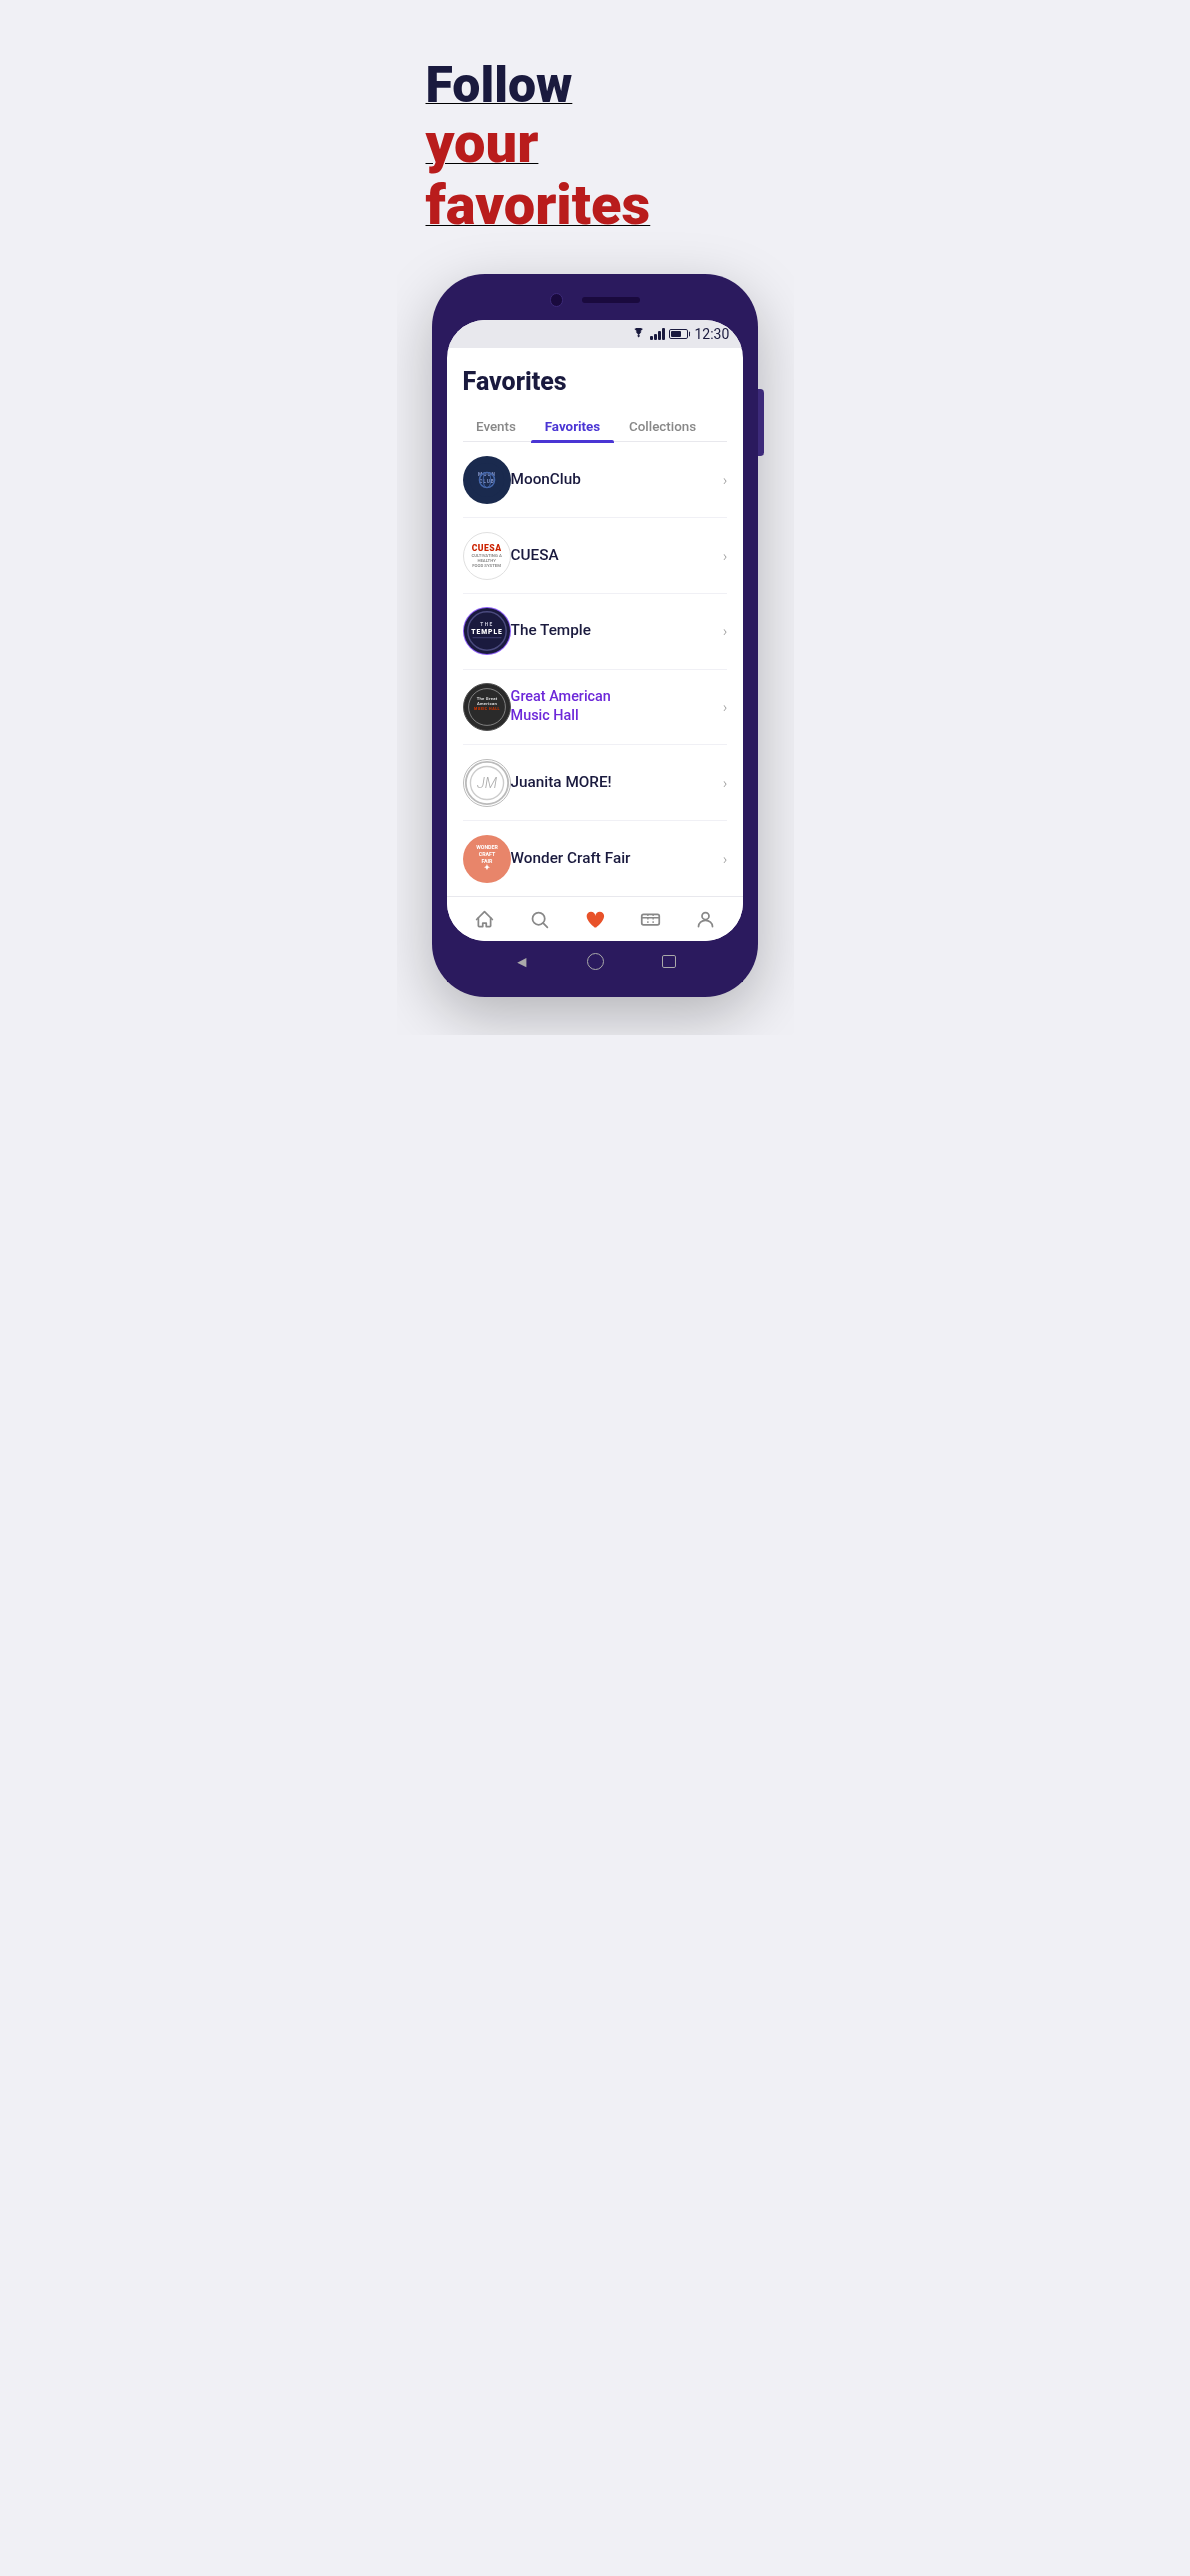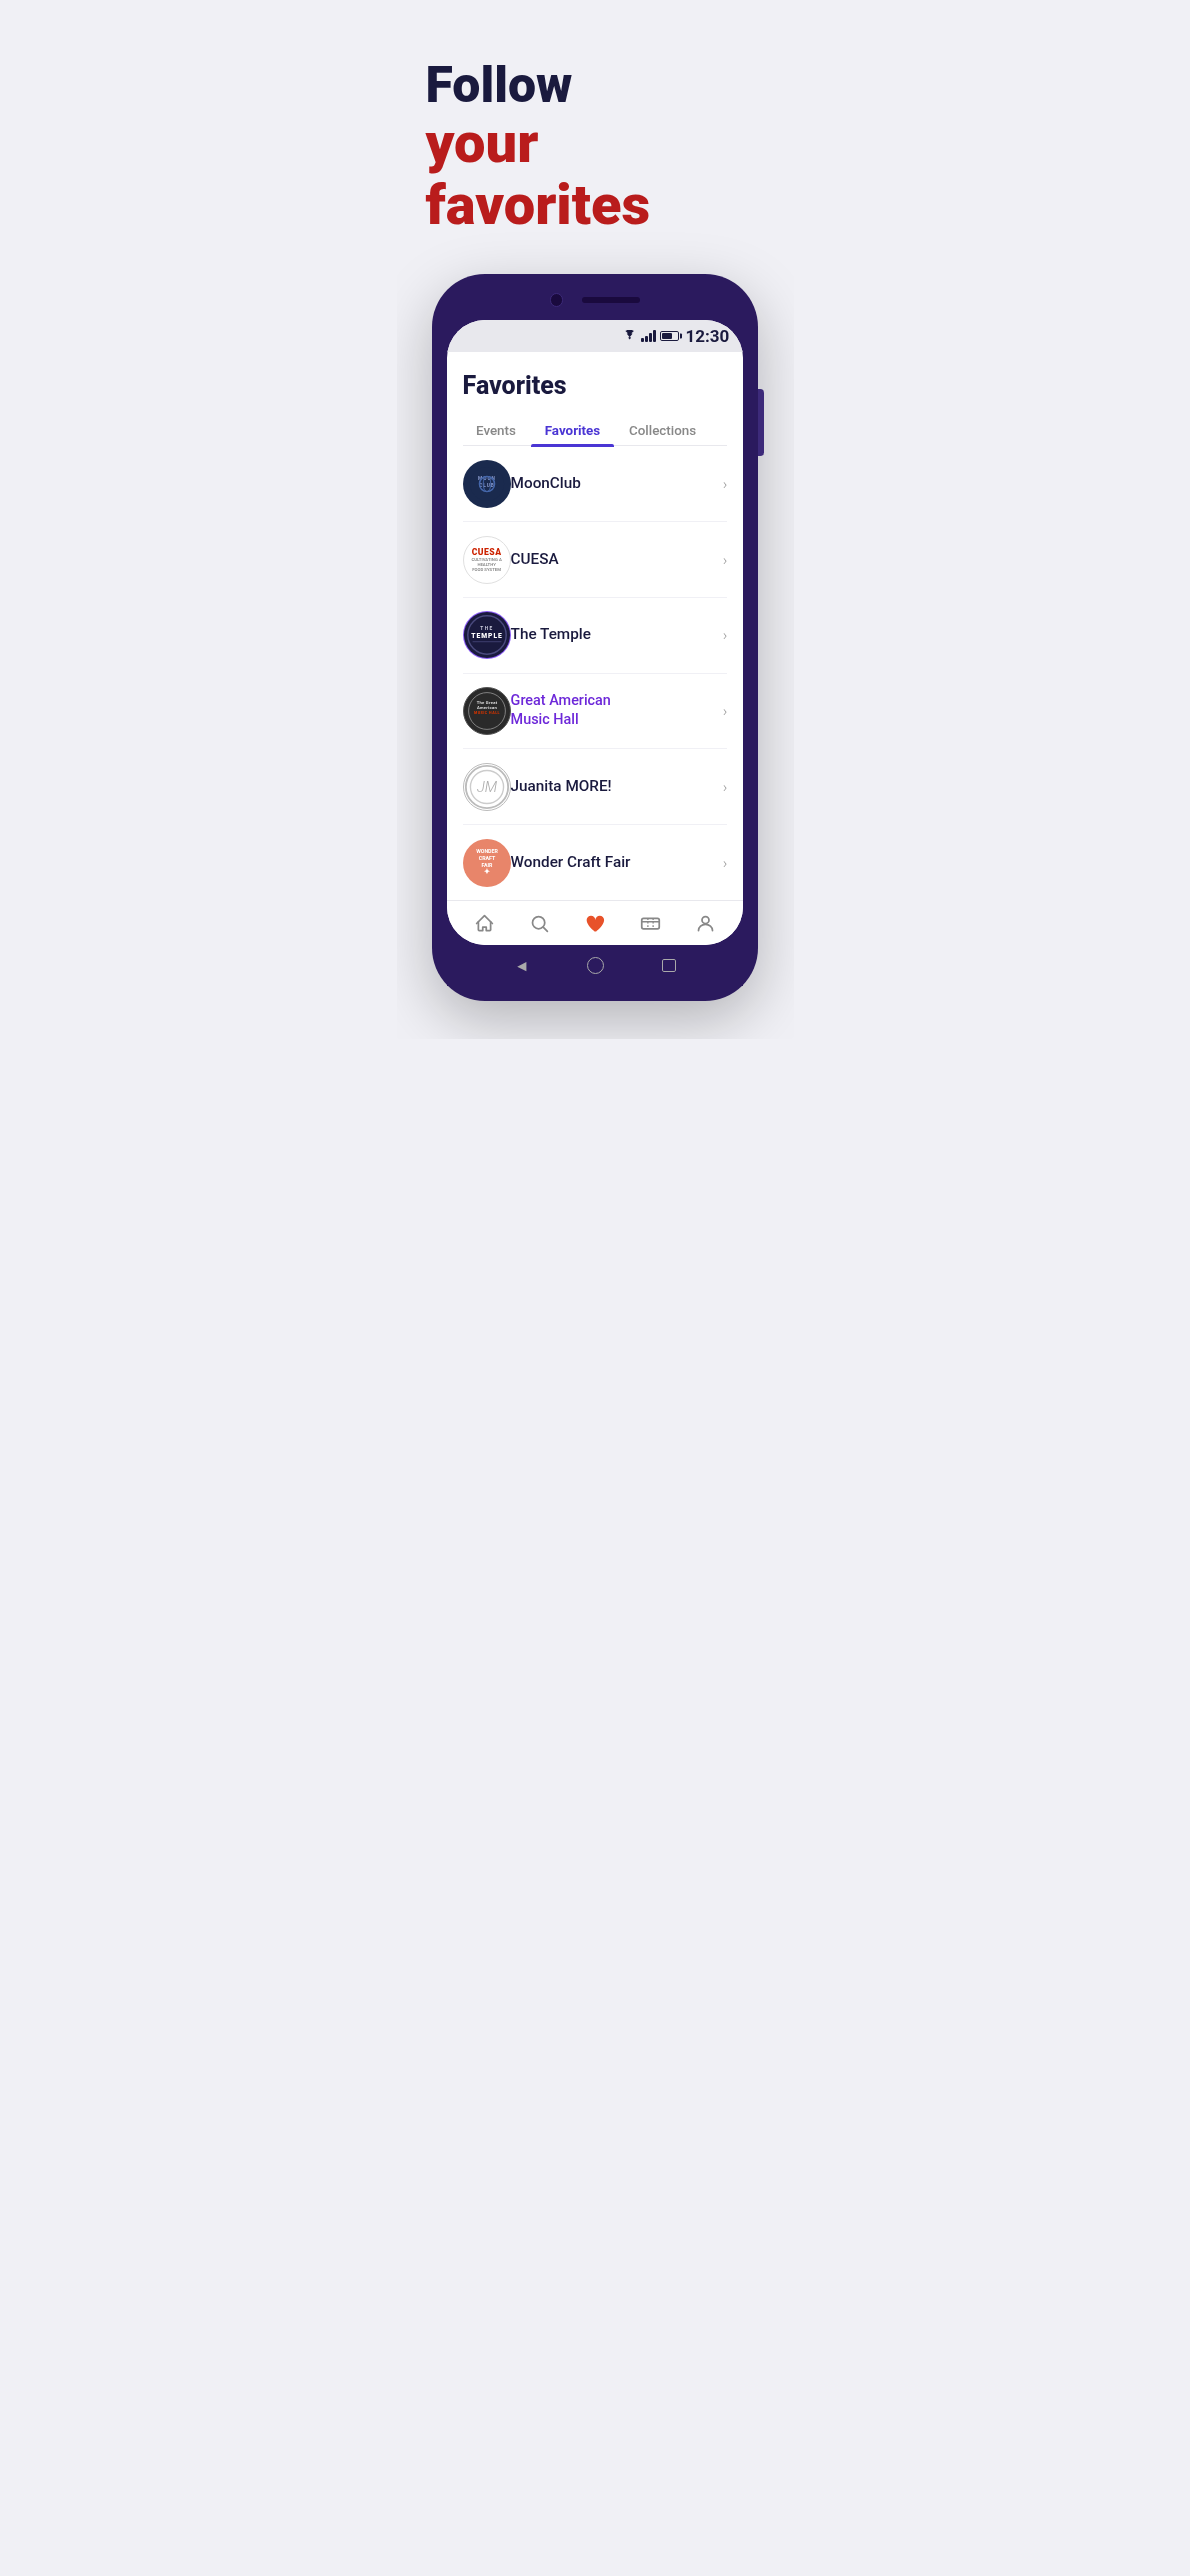--- a/index.html
+++ b/index.html
@@ -13,20 +13,21 @@
       min-height: 859px;
     }
 
     .page-container {
       background-color: #f0f0f5;
       padding: 58px 29px 38px;
     }
 
     .headline-section {
       margin-bottom: 32px;
+      text-decoration: underline;
     }
 
     .headline-follow {
       font-size: 50px;
       font-weight: 900;
       color: #1a1a3e;
       line-height: 1.1;
     }
 
     .headline-favorites {
@@ -417,21 +418,21 @@
               <span style="height:3.8px"></span>
               <span style="height:5.8px"></span>
               <span style="height:8.6px"></span>
               <span style="height:11.5px"></span>
             </div>
 
             <div class="status-battery">
               <div class="battery-fill"></div>
             </div>
           </div>
-          <span style="font-size:17px;font-weight:700;color:#1a1a3e;margin-left:1px;">12:30</span>
+          <span style="font-size:14px;font-weight:400;color:#1a1a3e;margin-left:1px;">12:30</span>
         </div>
 
         <div class="app-content">
 
           <h1 class="app-title">Favorites</h1>
 
           <div class="tabs-row">
             <div class="tab-item">
               <span>Events</span>
             </div>

